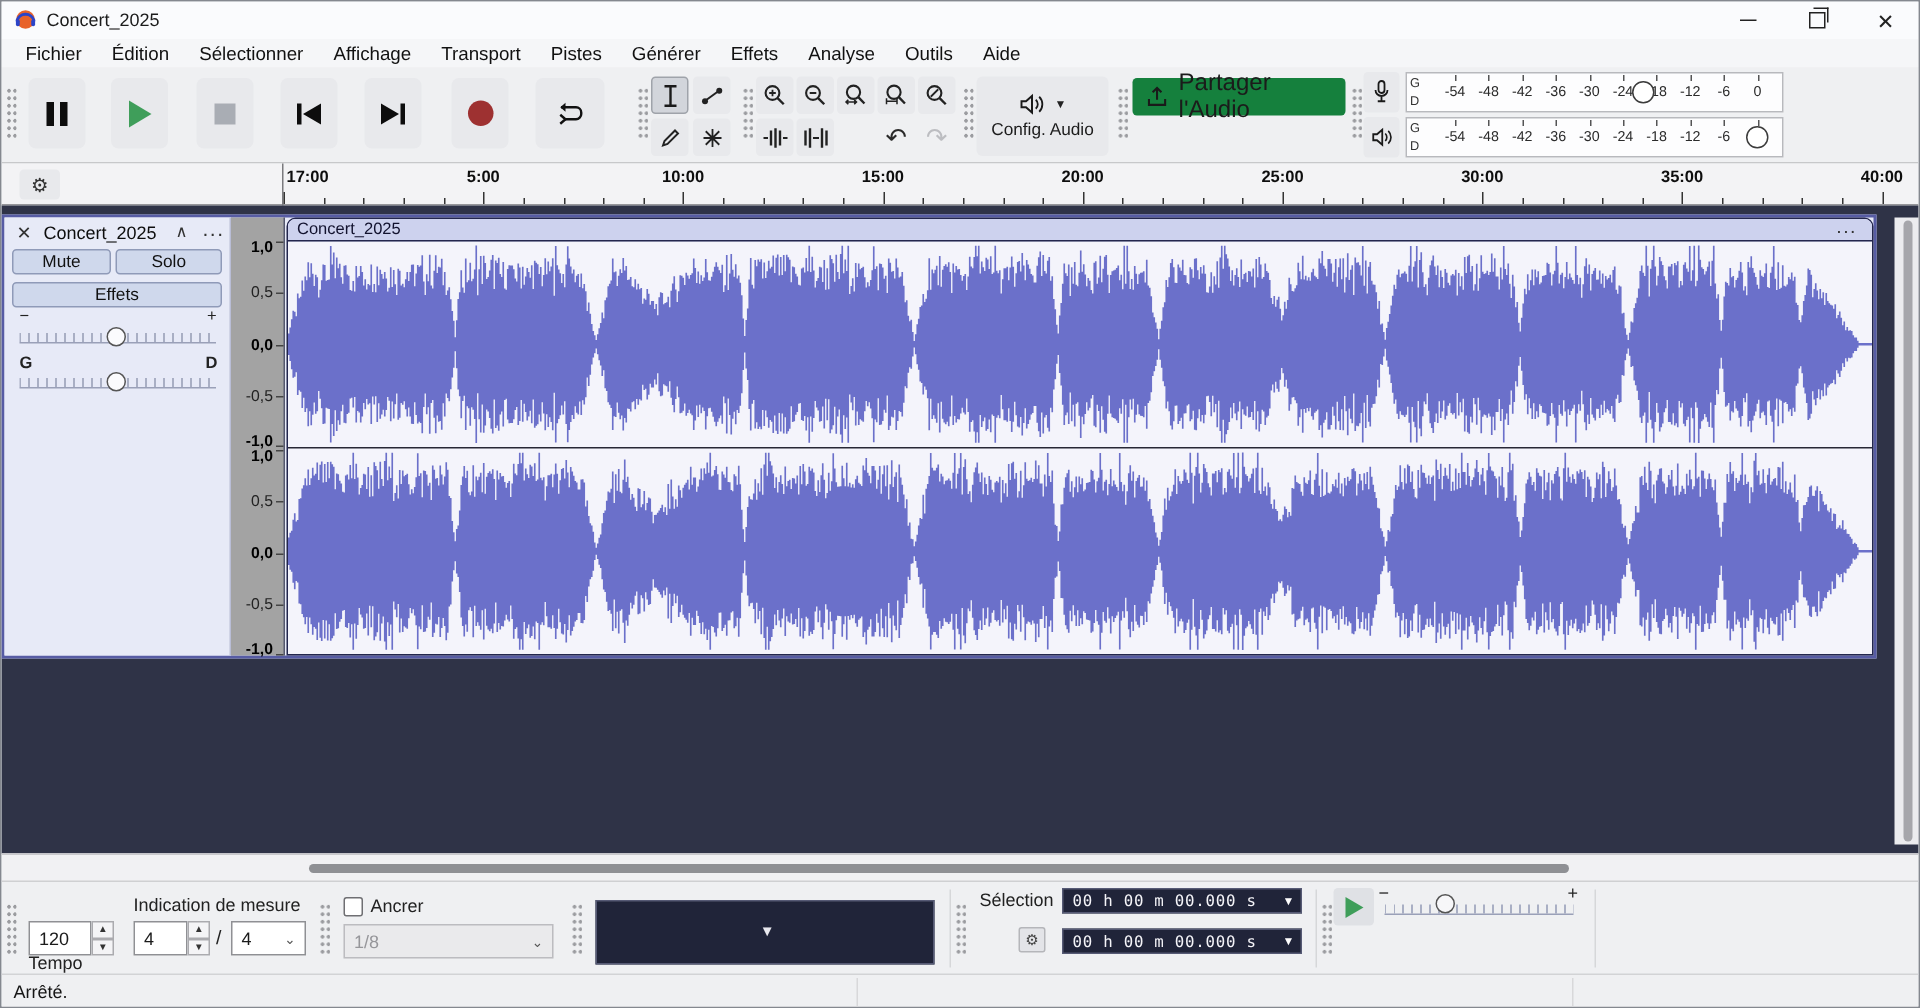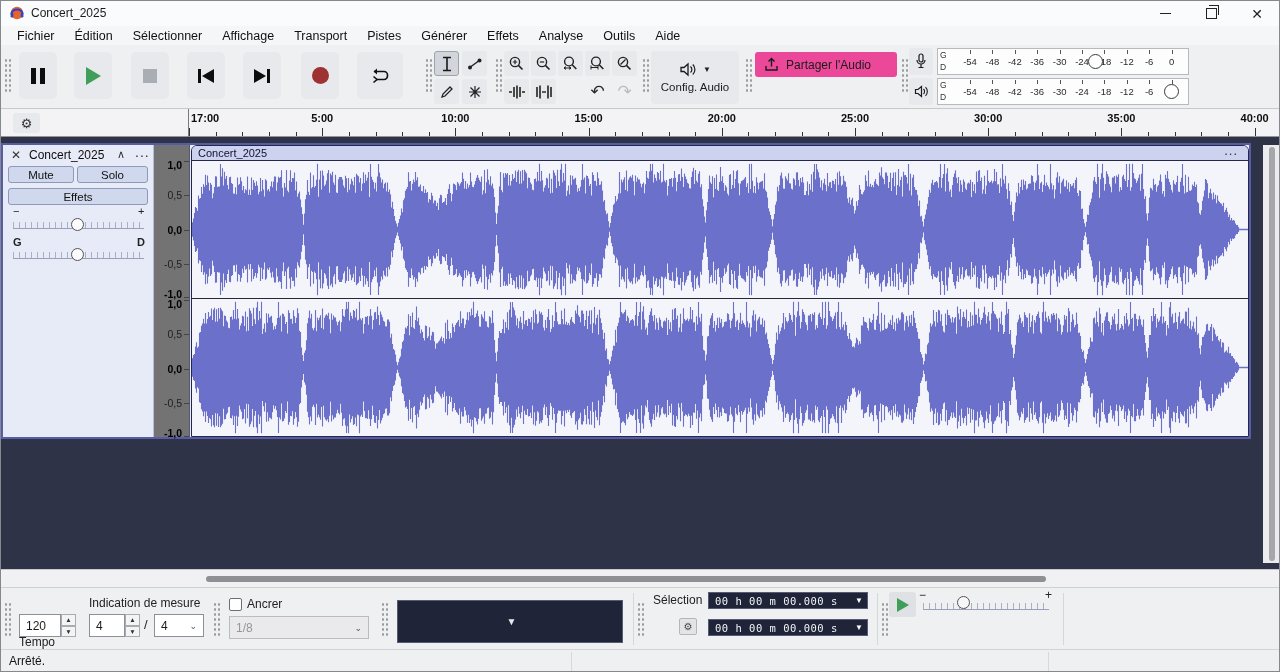--- a/index.html
+++ b/index.html
@@ -38,21 +38,21 @@
   .flatbtn{width:25px;height:25px;display:flex;align-items:center;justify-content:center;font-size:17px;}
   #tool-select{left:433px;top:6px;} #tool-envelope{left:461px;top:6px;}
   #tool-draw{left:433px;top:34px;} #tool-multi{left:461px;top:34px;}
   #zoom-in{left:503px;top:6px;} #zoom-out{left:530px;top:6px;} #zoom-sel{left:557px;top:6px;}
   #zoom-fit{left:584px;top:6px;} #zoom-toggle{left:611px;top:6px;}
   #edit-trim{left:503px;top:34px;} #edit-silence{left:530px;top:34px;}
   #edit-undo{left:584px;top:34px;color:#2a2a2a;} #edit-redo{left:611px;top:34px;color:#bcbdc1;}
   #audio-setup{left:650px;top:6px;width:88px;height:53px;background:#e8e9ec;border-radius:4px;
      display:flex;flex-direction:column;align-items:center;justify-content:center;gap:4px;}
   #audio-setup .lbl{font-size:11.5px;color:#1c1c1c;}
-  .sharebtn{left:754px;width:142px;height:25px;background:#ec4899;border-radius:3px;display:flex;align-items:center;gap:7px;padding-left:9px;box-sizing:border-box;font-size:12px;}
+  .sharebtn{left:754px;width:142px;height:25px;background:#15803d;border-radius:3px;display:flex;align-items:center;gap:7px;padding-left:9px;box-sizing:border-box;font-size:16px;}
   #share-audio{top:7px;} #get-effects{top:36px;}
   .meterbtn{left:908px;width:24px;height:27px;background:#e8e9ec;border-radius:3px;display:flex;align-items:center;justify-content:center;}
   #rec-meter-btn{top:3px;} #play-meter-btn{top:33px;}
   .meter{left:936px;width:252px;height:27px;background:#fdfdfe;border:1px solid #b8b9bd;box-sizing:border-box;}
   #rec-meter{top:3px;} #play-meter{top:33px;}
   .chlabels{position:absolute;left:2px;top:0;font-size:8.5px;color:#333;line-height:12px;}
   .meter-scale{position:absolute;left:0;top:0;width:100%;height:100%;}
   .meter-scale span{position:absolute;top:7px;transform:translateX(-50%);font-size:9.5px;color:#2b2b2b;}
   .meter-scale i.tick{position:absolute;top:1px;width:1px;height:4px;background:#555;}
   .meter-ring{width:15px;height:15px;border-radius:50%;border:1.5px solid #3c3c3c;background:#fff;box-sizing:border-box;top:5px;}
@@ -76,21 +76,21 @@
         display:flex;align-items:center;justify-content:center;font-size:11.5px;color:#111;height:17px;top:21px;}
   #btn-mute{left:5px;width:66px;} #btn-solo{left:74px;width:71px;}
   #btn-effects{left:5px;top:43px;width:140px;height:17px;}
   .comb{height:6px;background:repeating-linear-gradient(90deg,#a9afc4 0 1px,transparent 1px 6px);border-bottom:1px solid #9aa0b8;}
   #gain-comb{left:10px;top:77px;width:131px;} #pan-comb{left:10px;top:107px;width:131px;}
   .sthumb{width:13px;height:13px;border-radius:50%;border:1px solid #555;background:#fbfbfd;box-sizing:border-box;}
   #gain-thumb{left:68px;top:73px;} #pan-thumb{left:68px;top:103px;}
   .tinysign{font-size:11px;color:#222;}
   #gain-min{left:10px;top:60px;} #gain-max{left:135px;top:60px;}
   #pan-left{left:10px;top:91px;font-weight:700;} #pan-right{left:134px;top:91px;font-weight:700;}
-  #vruler{left:151px;top:0;width:36px;height:292px;background:#737373;border-right:1px solid #55586e;box-sizing:border-box;}
+  #vruler{left:151px;top:0;width:36px;height:292px;background:#a3a3a3;border-right:1px solid #55586e;box-sizing:border-box;}
   .vscale{position:absolute;left:0;width:35px;height:138px;}
   #vscale1{top:16px;} #vscale2{top:155px;}
   .vscale span{position:absolute;right:7px;transform:translateY(-50%);font-size:10.5px;color:#222;}
   .vscale span.bold{font-weight:700;color:#000;}
   .vscale i{position:absolute;right:0;width:5px;height:1px;background:#444;}
   #clip{left:188px;top:0;width:1058px;height:292px;border:1px solid #23264d;border-radius:6px 6px 0 0;box-sizing:border-box;background:#f4f4fb;overflow:hidden;}
   #clip-header{left:0;top:0;width:100%;height:15px;background:#cdd2ee;border-bottom:1px solid #23264d;box-sizing:border-box;}
   #clip-title{left:6px;top:1px;font-size:11px;color:#12122e;}
   #clip-menu{right:10px;top:-3px;font-size:13px;color:#333;letter-spacing:1px;}
   .channel{left:0;width:100%;height:137px;}

